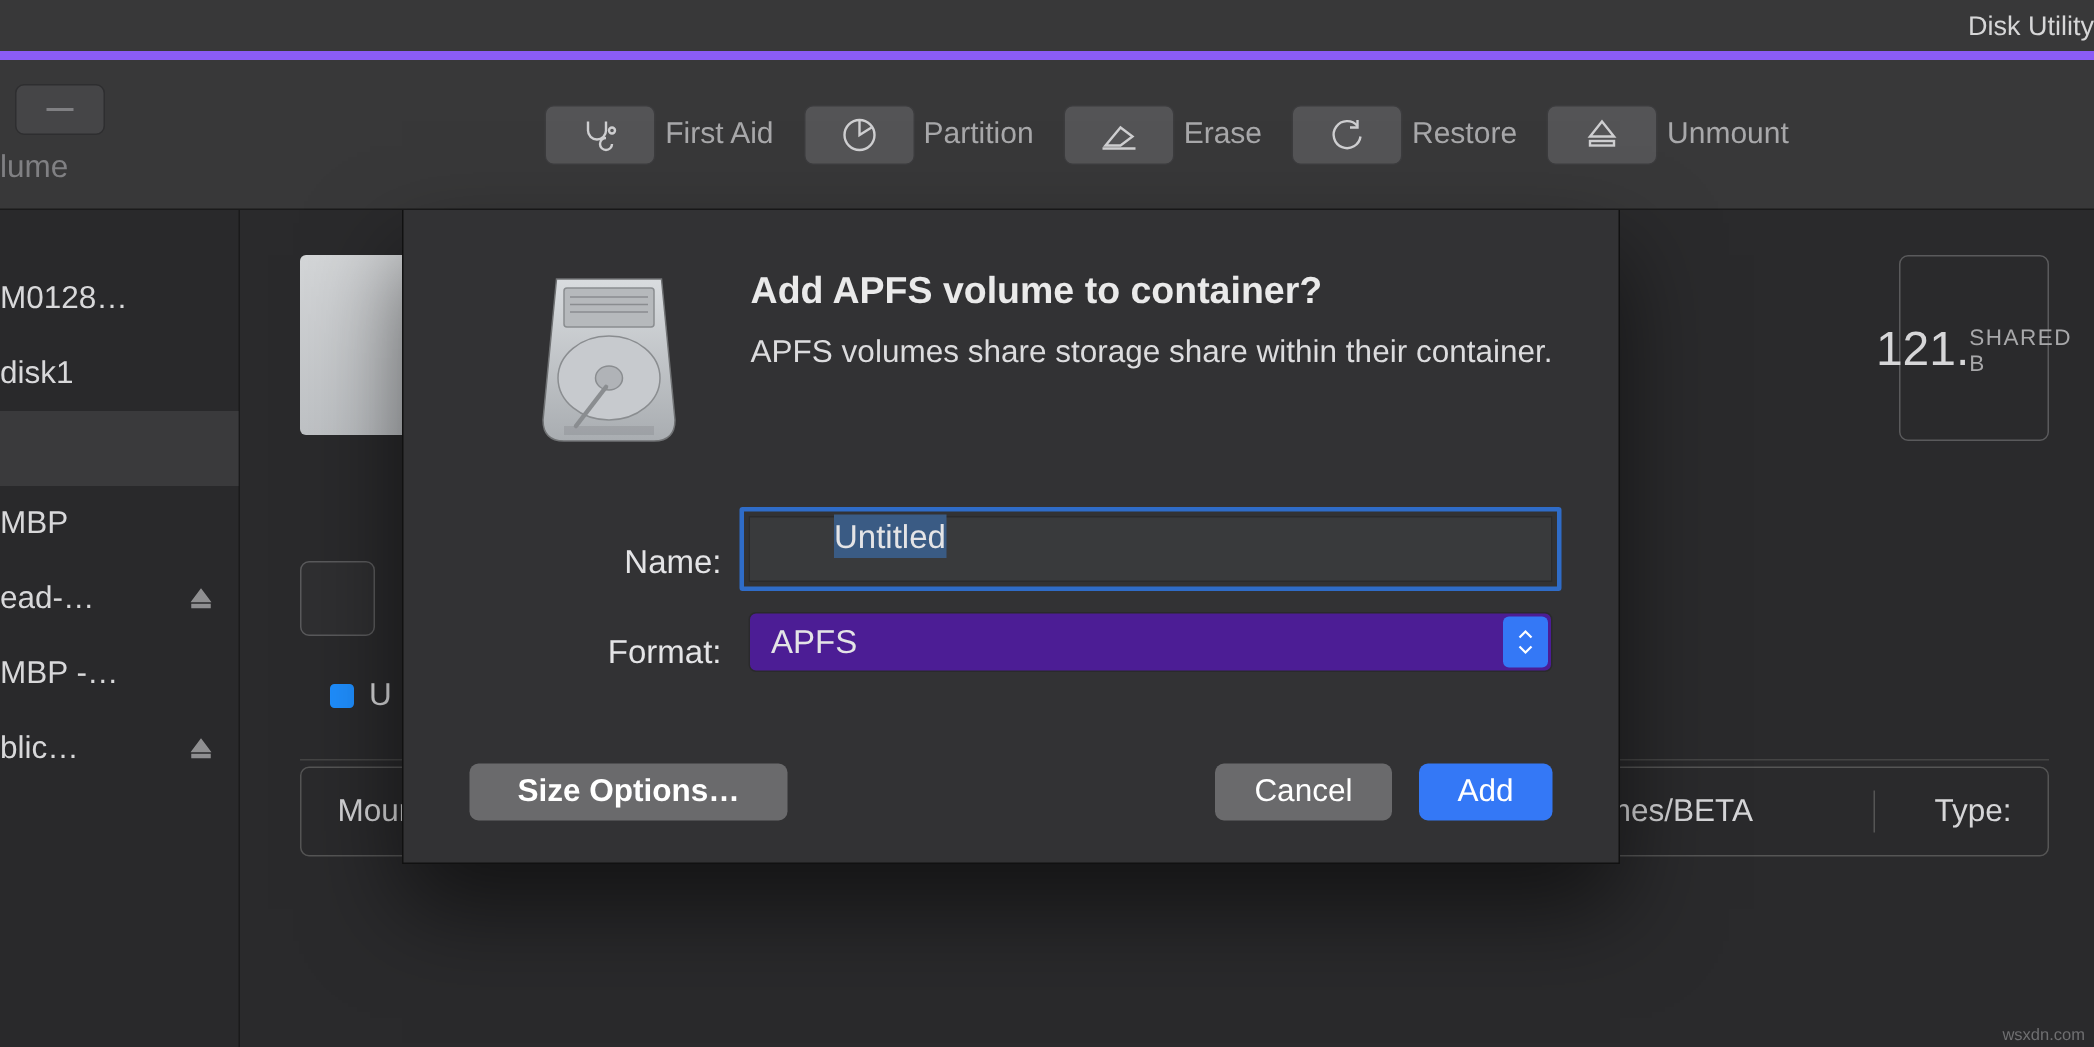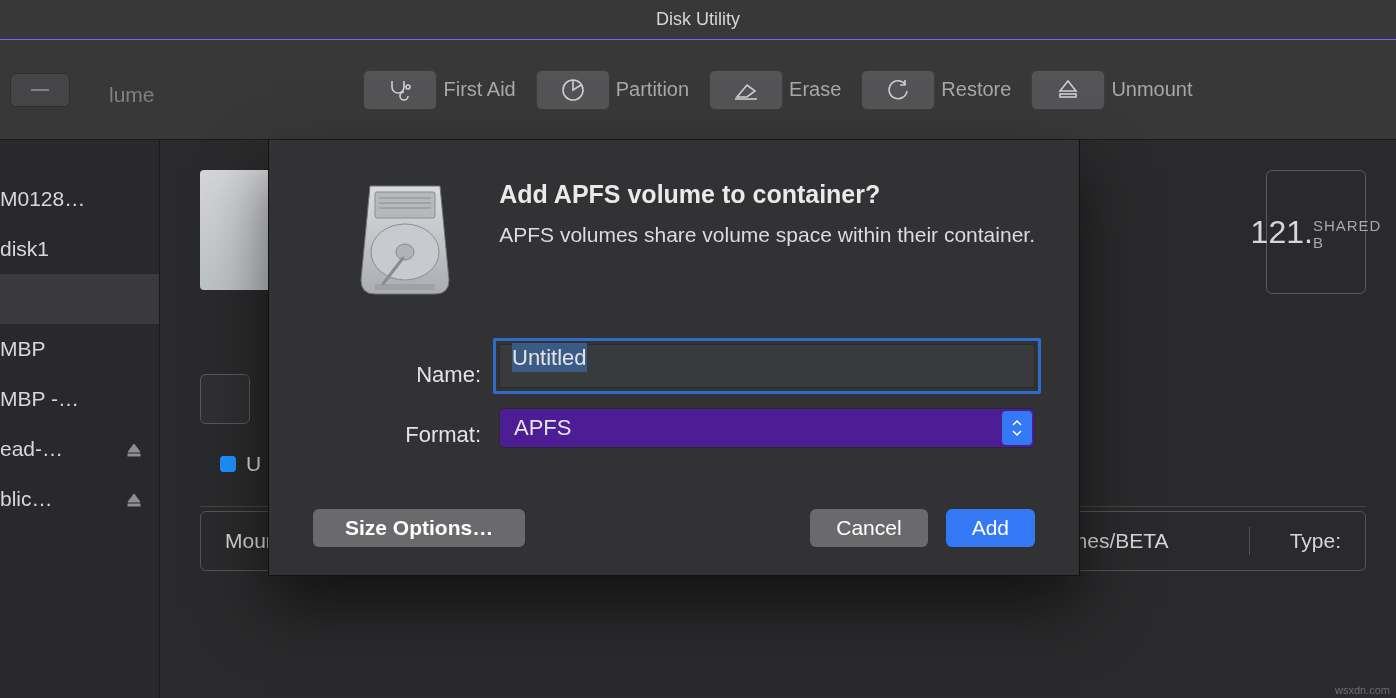--- a/index.html
+++ b/index.html
@@ -17,34 +17,34 @@
     --sel: #3478f6;
     --focus-ring: #2f6cc8;
   }
   * { box-sizing: border-box; margin:0; padding:0; }
   html,body { width:1396px; height:698px; overflow:hidden; font-family: -apple-system, "Helvetica Neue", Arial, sans-serif; background:#1c1c1e; color:var(--text-main); }
   body { position:relative; }
 
   
   .titlebar {
     height:40px; background:var(--bg-titlebar);
-    display:flex; align-items:center; justify-content:center;
+    display:flex; align-items:center; justify-content:flex-end;
     font-size:18px; color:#d6d6d7;
-    border-bottom:1px solid #8b5cf6;
+    border-bottom:6px solid #8b5cf6;
   }
 
   
   .toolbar {
     height:100px; background:var(--bg-titlebar);
     display:flex; align-items:center;
     border-bottom:1px solid #1a1a1b;
     position:relative;
   }
   .toolbar-left {
-    width:160px; display:flex; flex-direction:row; align-items:flex-start; padding-left:0;gap:39px;
+    width:160px; display:flex; flex-direction:column; align-items:flex-start; padding-left:0;
   }
   .toolbar-pill {
     width:60px; height:34px; border-radius:6px; background:#454547; border:1px solid #2e2e30;
     display:flex; align-items:center; justify-content:center; margin-left:10px;
   }
   .toolbar-pill span.minus { width:18px; height:2px; background:#808083; }
   .toolbar-left-label { font-size:21px; color:#808083; margin-top:10px; margin-left:0; }
 
   .toolbar-center { flex:1; display:flex; justify-content:center; gap:20px; }
   .tool-item { display:flex; align-items:center; gap:6px; }
@@ -131,21 +131,21 @@
   .form-label { width:186px; text-align:right; padding-right:18px; font-size:22px; color:#e4e4e6; }
   .form-field { flex:1; position:relative; }
   .text-input {
     width:100%; height:44px; background:var(--bg-input); border:1px solid #2a2a2c; border-radius:0;
     font-size:22px; color:#e4e4e6; padding:0 12px; outline:none;
   }
   .focus-ring {
     position:absolute; inset:-6px; border:3px solid var(--focus-ring); border-radius:2px; pointer-events:none;
   }
   .text-input::selection { background:#264f78; }
-  .sel-text { background:#3a5b84; padding:2px 0; }
+  .sel-text { background:#3a5b84; padding:2px 0;margin-left:44px; }
 
   .select {
     width:100%; height:40px; background:#4c1d95; border:0.5px solid #2a2a2c; border-radius:5px;
     font-size:22px; color:#e4e4e6; padding:0 14px; display:flex; align-items:center; position:relative;
   }
   .select-arrows {
     position:absolute; right:2px; top:2px; bottom:2px; width:30px; background:var(--bg-btn-primary);
     border-radius:4px; display:flex; flex-direction:column; align-items:center; justify-content:center; gap:2px;
   }
   .select-arrows svg { width:12px; height:8px; }
@@ -238,29 +238,29 @@
     <div class="side-item">
         <span>disk1</span>
       </div>
     <div class="side-item selected">
         <span></span>
       </div>
     <div class="side-item">
         <span>MBP</span>
       </div>
     <div class="side-item">
-        <span>MBP -…</span>
-      </div>
-    <div class="side-item">
       <span>ead-…</span>
       <span class="eject-icon"><svg viewBox="0 0 18 18">
             <path d="M9 3 L15 11 H3 Z"></path>
             <rect x="3" y="13" width="12" height="2"></rect>
           </svg></span>
     </div>
+    <div class="side-item">
+        <span>MBP -…</span>
+      </div>
     <div class="side-item">
       <span>blic…</span>
       <span class="eject-icon"><svg viewBox="0 0 18 18">
             <path d="M9 3 L15 11 H3 Z"></path>
             <rect x="3" y="13" width="12" height="2"></rect>
           </svg></span>
     </div>
   </div>
 
   <div class="content">
@@ -316,21 +316,21 @@
         <line x1="34" y1="23" x2="86" y2="23" stroke="#8a8d90"></line>
         <line x1="34" y1="28" x2="86" y2="28" stroke="#8a8d90"></line>
         <ellipse cx="60" cy="72" rx="34" ry="28" fill="#c7cace" stroke="#8a8d90"></ellipse>
         <ellipse cx="60" cy="72" rx="9" ry="8" fill="#b0b3b7" stroke="#8a8d90"></ellipse>
         <path d="M38 104 L58 78" stroke="#8a8d90" stroke-width="3" stroke-linecap="round"></path>
         <rect x="30" y="104" width="60" height="6" fill="#8a8d90" opacity="0.4"></rect>
       </svg>
     </div>
     <div class="sheet-head">
       <h1>Add APFS volume to container?</h1>
-      <p>APFS volumes share volume space within their container.</p>
+      <p>APFS volumes share storage share within their container.</p>
     </div>
   </div>
 
   <div class="form">
     <div class="form-row">
       <div class="form-label">Name:</div>
       <div class="form-field">
         <div class="focus-ring"></div>
         <div class="text-input"><span class="sel-text">Untitled</span></div>
       </div>

